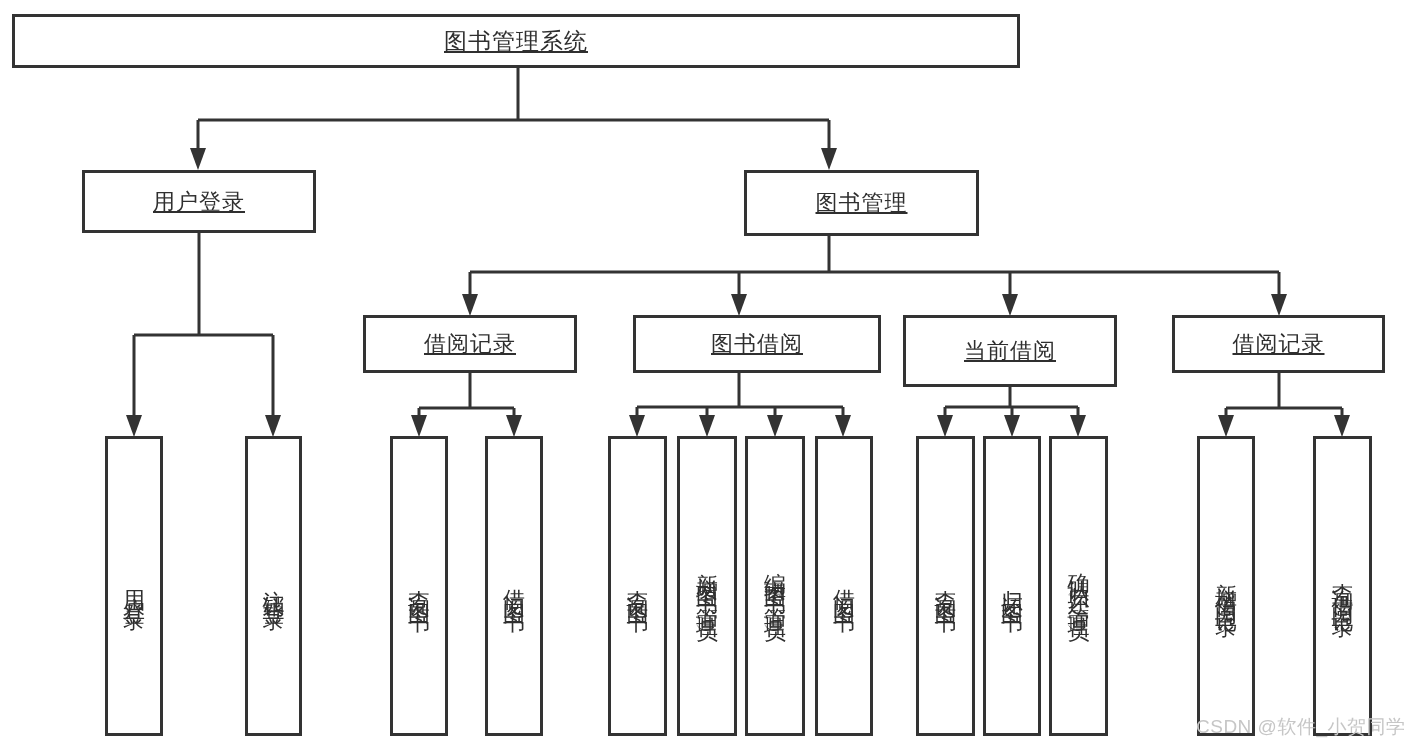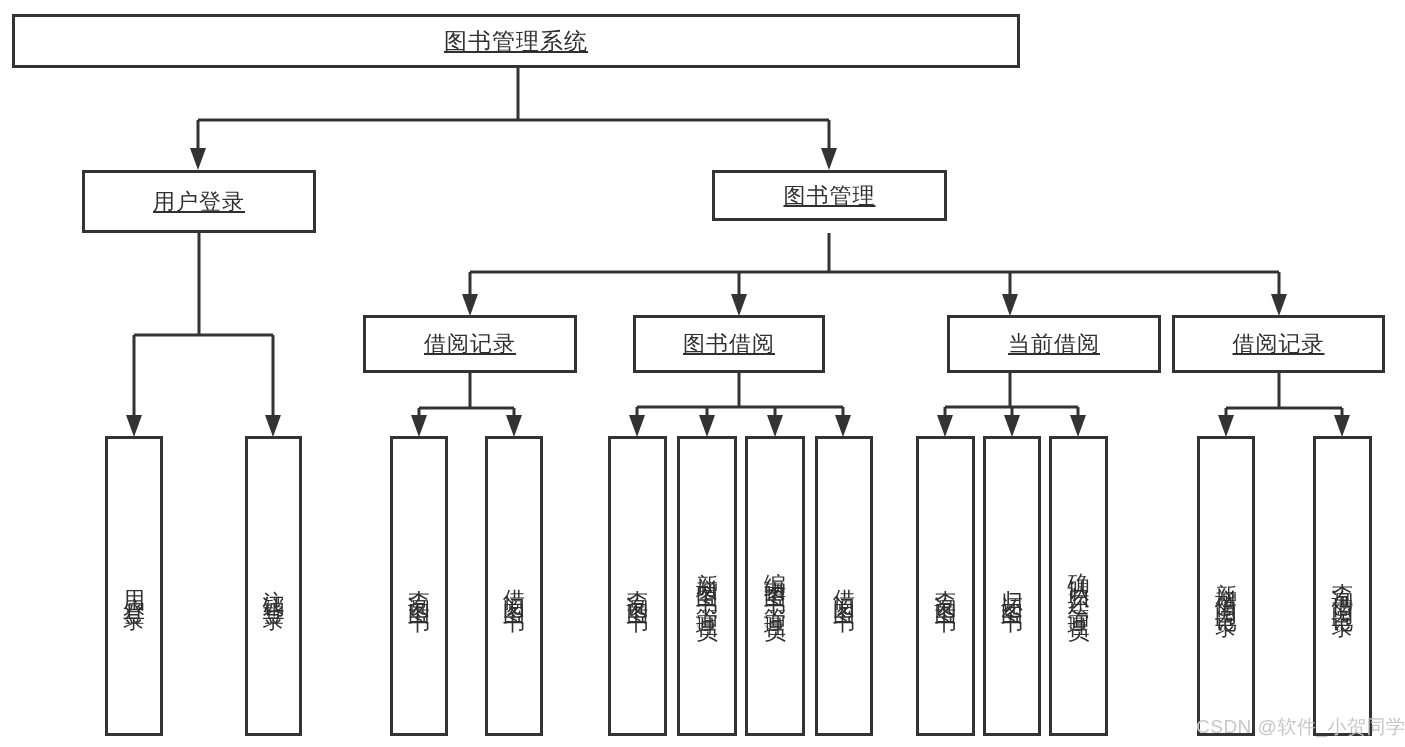--- a/index.html
+++ b/index.html
@@ -88,31 +88,31 @@
     </g>
   </svg>
 
   <div class="box h root" style="left:12px;top:14px;width:1008px;height:54px">
     <span class="lbl">图书管理系统</span>
   </div>
 
   <div class="box h" style="left:82px;top:170px;width:234px;height:63px">
     <span class="lbl">用户登录</span>
   </div>
-  <div class="box h" style="left:712px;top:170px;width:235px;height:51px">
+  <div class="box h" style="left:744px;top:170px;width:235px;height:66px">
     <span class="lbl">图书管理</span>
   </div>
 
   <div class="box h" style="left:363px;top:315px;width:214px;height:58px">
     <span class="lbl">借阅记录</span>
   </div>
-  <div class="box h" style="left:633px;top:315px;width:192px;height:58px">
+  <div class="box h" style="left:633px;top:315px;width:248px;height:58px">
     <span class="lbl">图书借阅</span>
   </div>
-  <div class="box h" style="left:947px;top:315px;width:214px;height:58px">
+  <div class="box h" style="left:903px;top:315px;width:214px;height:72px">
     <span class="lbl">当前借阅</span>
   </div>
   <div class="box h" style="left:1172px;top:315px;width:213px;height:58px">
     <span class="lbl">借阅记录</span>
   </div>
 
   <div class="box v" style="left:105px;top:436px;width:58px;height:300px">
     <span class="lbl">用户登录</span>
   </div>
   <div class="box v" style="left:245px;top:436px;width:57px;height:300px">

